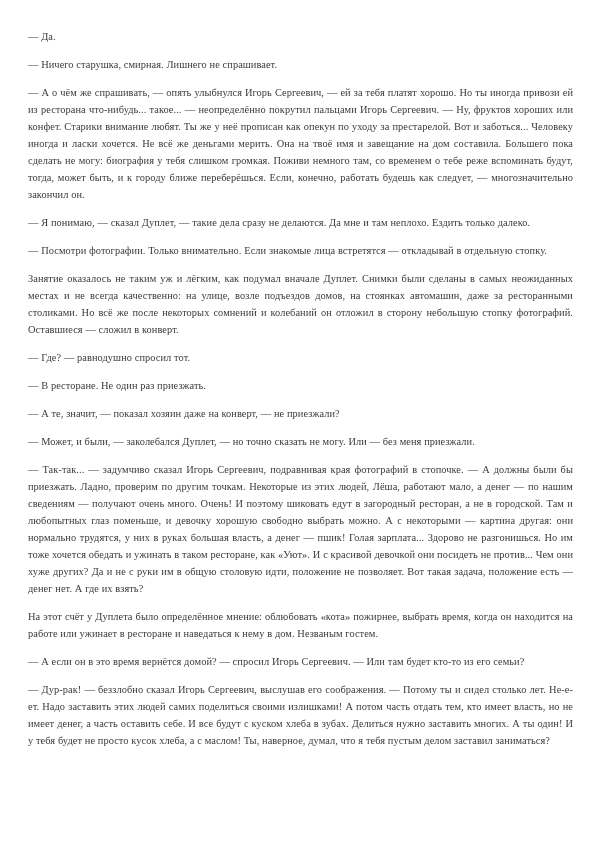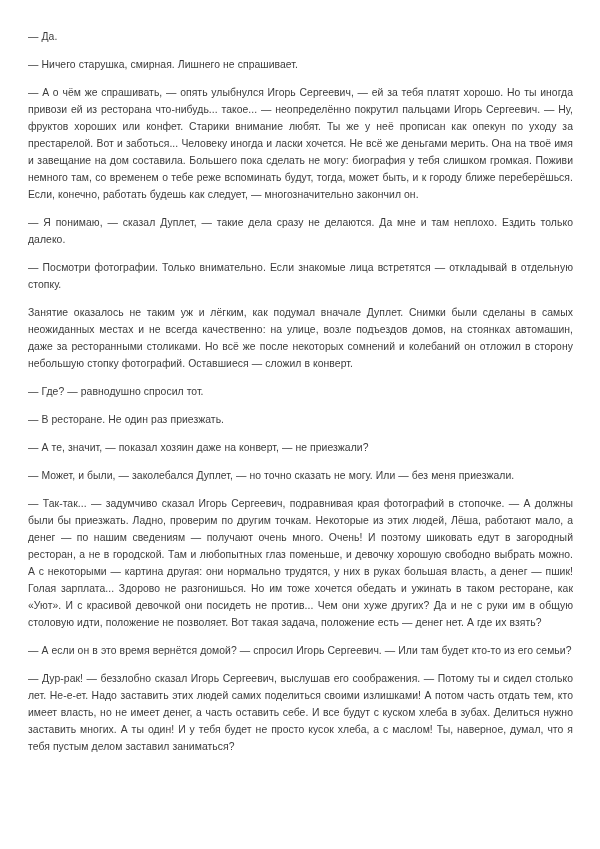--- a/index.html
+++ b/index.html
@@ -28,20 +28,21 @@
   p.para {
     margin: 0 0 11px 0;
     font-size: 10.4px;
     line-height: 17px;
     text-align: justify;
     text-justify: inter-word;
     color: #3b3b3b;
     letter-spacing: 0.005em;
     word-spacing: 0.01em;
     hyphens: none;
+    font-family: Liberation Serif, serif;
   }
   p.para:last-child {
     margin-bottom: 0;
   }
 </style>
 </head>
 <body>
 
 <div class="page">
   <div class="doc-body">
@@ -49,17 +50,18 @@
     <p class="para">— Ничего старушка, смирная. Лишнего не спрашивает.</p>
     <p class="para">— А о чём же спрашивать, — опять улыбнулся Игорь Сергеевич, — ей за тебя платят хорошо. Но ты иногда привози ей из ресторана что-нибудь... такое... — неопределённо покрутил пальцами Игорь Сергеевич. — Ну, фруктов хороших или конфет. Старики внимание любят. Ты же у неё прописан как опекун по уходу за престарелой. Вот и заботься... Человеку иногда и ласки хочется. Не всё же деньгами мерить. Она на твоё имя и завещание на дом составила. Большего пока сделать не могу: биография у тебя слишком громкая. Поживи немного там, со временем о тебе реже вспоминать будут, тогда, может быть, и к городу ближе переберёшься. Если, конечно, работать будешь как следует, — многозначительно закончил он.</p>
     <p class="para">— Я понимаю, — сказал Дуплет, — такие дела сразу не делаются. Да мне и там неплохо. Ездить только далеко.</p>
     <p class="para">— Посмотри фотографии. Только внимательно. Если знакомые лица встретятся — откладывай в отдельную стопку.</p>
     <p class="para">Занятие оказалось не таким уж и лёгким, как подумал вначале Дуплет. Снимки были сделаны в самых неожиданных местах и не всегда качественно: на улице, возле подъездов домов, на стоянках автомашин, даже за ресторанными столиками. Но всё же после некоторых сомнений и колебаний он отложил в сторону небольшую стопку фотографий. Оставшиеся — сложил в конверт.</p>
     <p class="para">— Где? — равнодушно спросил тот.</p>
     <p class="para">— В ресторане. Не один раз приезжать.</p>
     <p class="para">— А те, значит, — показал хозяин даже на конверт, — не приезжали?</p>
     <p class="para">— Может, и были, — заколебался Дуплет, — но точно сказать не могу. Или — без меня приезжали.</p>
     <p class="para">— Так-так... — задумчиво сказал Игорь Сергеевич, подравнивая края фотографий в стопочке. — А должны были бы приезжать. Ладно, проверим по другим точкам. Некоторые из этих людей, Лёша, работают мало, а денег — по нашим сведениям — получают очень много. Очень! И поэтому шиковать едут в загородный ресторан, а не в городской. Там и любопытных глаз поменьше, и девочку хорошую свободно выбрать можно. А с некоторыми — картина другая: они нормально трудятся, у них в руках большая власть, а денег — пшик! Голая зарплата... Здорово не разгонишься. Но им тоже хочется обедать и ужинать в таком ресторане, как «Уют». И с красивой девочкой они посидеть не против... Чем они хуже других? Да и не с руки им в общую столовую идти, положение не позволяет. Вот такая задача, положение есть — денег нет. А где их взять?</p>
+    <p class="para">На этот счёт у Дуплета было определённое мнение: облюбовать «кота» пожирнее, выбрать время, когда он находится на работе или ужинает в ресторане и наведаться к нему в дом. Незваным гостем.</p>
     <p class="para">— А если он в это время вернётся домой? — спросил Игорь Сергеевич. — Или там будет кто-то из его семьи?</p>
     <p class="para">— Дур-рак! — беззлобно сказал Игорь Сергеевич, выслушав его соображения. — Потому ты и сидел столько лет. Не-е-ет. Надо заставить этих людей самих поделиться своими излишками! А потом часть отдать тем, кто имеет власть, но не имеет денег, а часть оставить себе. И все будут с куском хлеба в зубах. Делиться нужно заставить многих. А ты один! И у тебя будет не просто кусок хлеба, а с маслом! Ты, наверное, думал, что я тебя пустым делом заставил заниматься?</p>
 
   </div>
 </div>
 
 </body></html>

